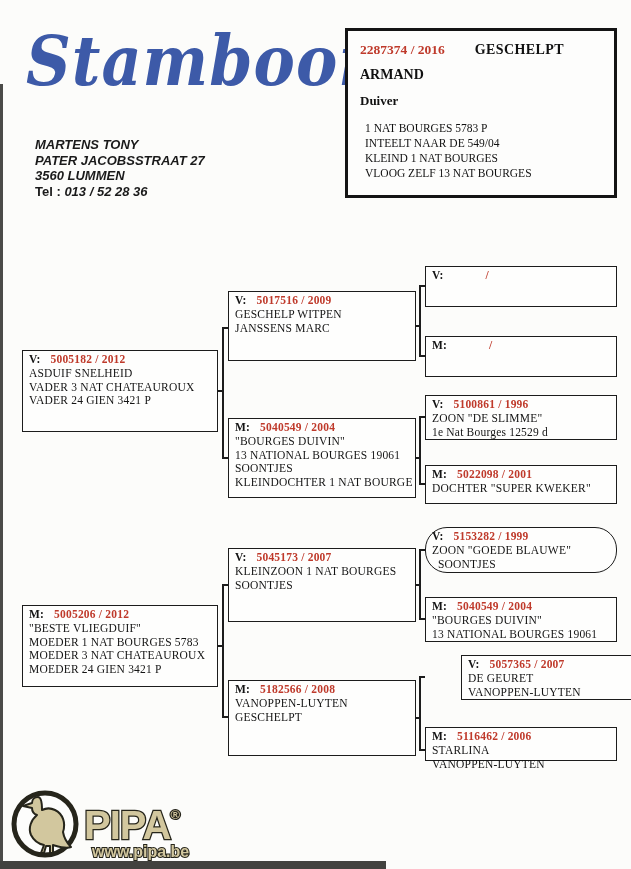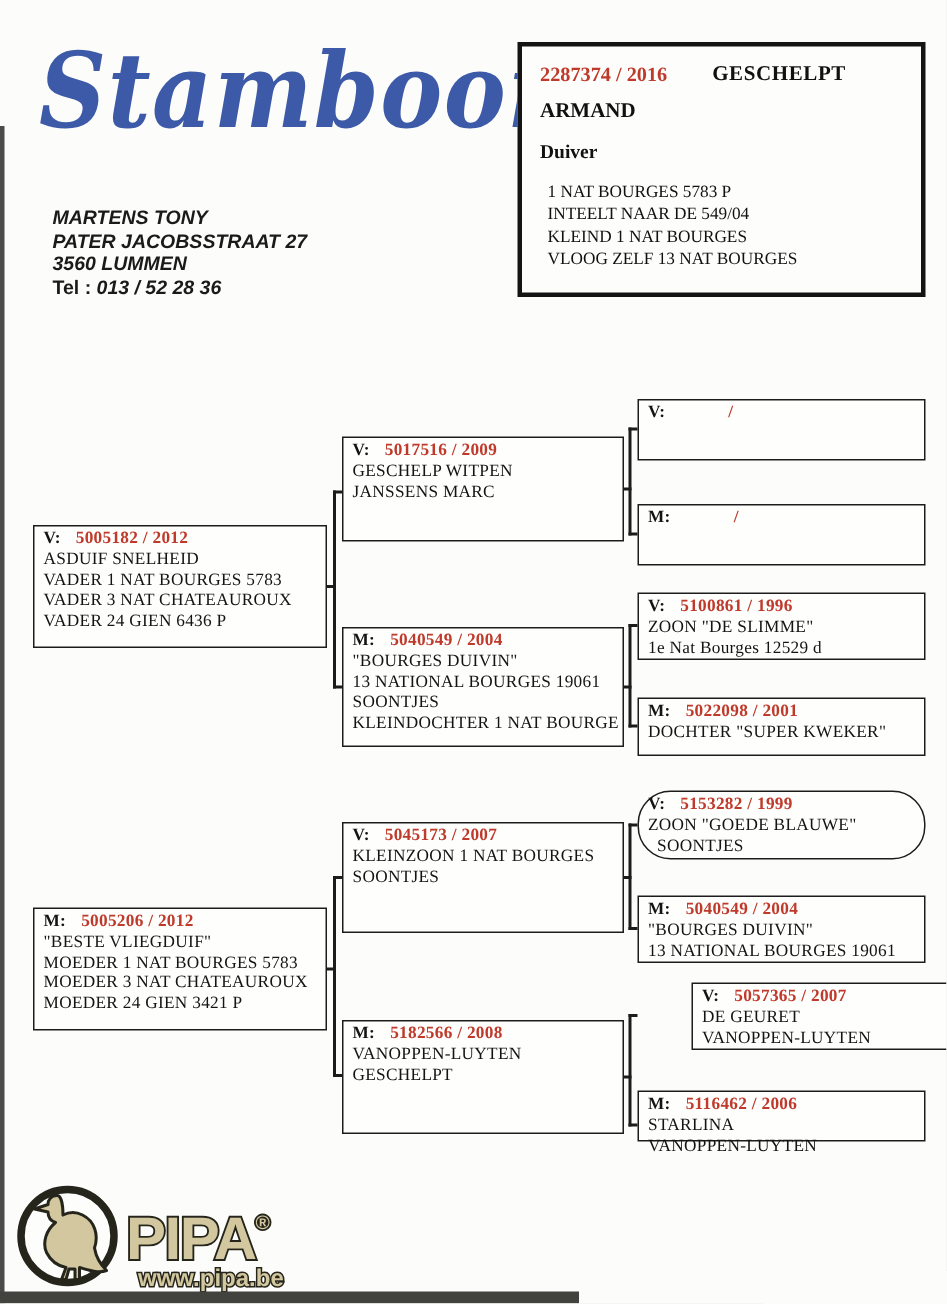--- a/index.html
+++ b/index.html
@@ -71,23 +71,22 @@
       <div>1 NAT BOURGES 5783 P</div>
       <div>INTEELT NAAR DE 549/04</div>
       <div>KLEIND 1 NAT BOURGES</div>
       <div>VLOOG ZELF 13 NAT BOURGES</div>
     </div>
   </div>
 
   <div class="pbox" style="left:22px;top:350px;width:196px;height:82px;">
     <div class="head"><span>V:</span><span class="ring">5005182 / 2012</span></div>
     <div class="pline">ASDUIF SNELHEID</div>
-    <div class="pline">VADER 1 NAT BOURGES 5783</div>
     <div class="pline">VADER 3 NAT CHATEAUROUX</div>
-    <div class="pline">VADER 24 GIEN 6436 P</div>
+    <div class="pline">VADER 24 GIEN 3421 P</div>
   </div>
 
   <div class="pbox" style="left:22px;top:605px;width:196px;height:82px;">
     <div class="head"><span>M:</span><span class="ring">5005206 / 2012</span></div>
     <div class="pline">"BESTE VLIEGDUIF"</div>
     <div class="pline">MOEDER 1 NAT BOURGES 5783</div>
     <div class="pline">MOEDER 3 NAT CHATEAUROUX</div>
     <div class="pline">MOEDER 24 GIEN 3421 P</div>
   </div>
 

